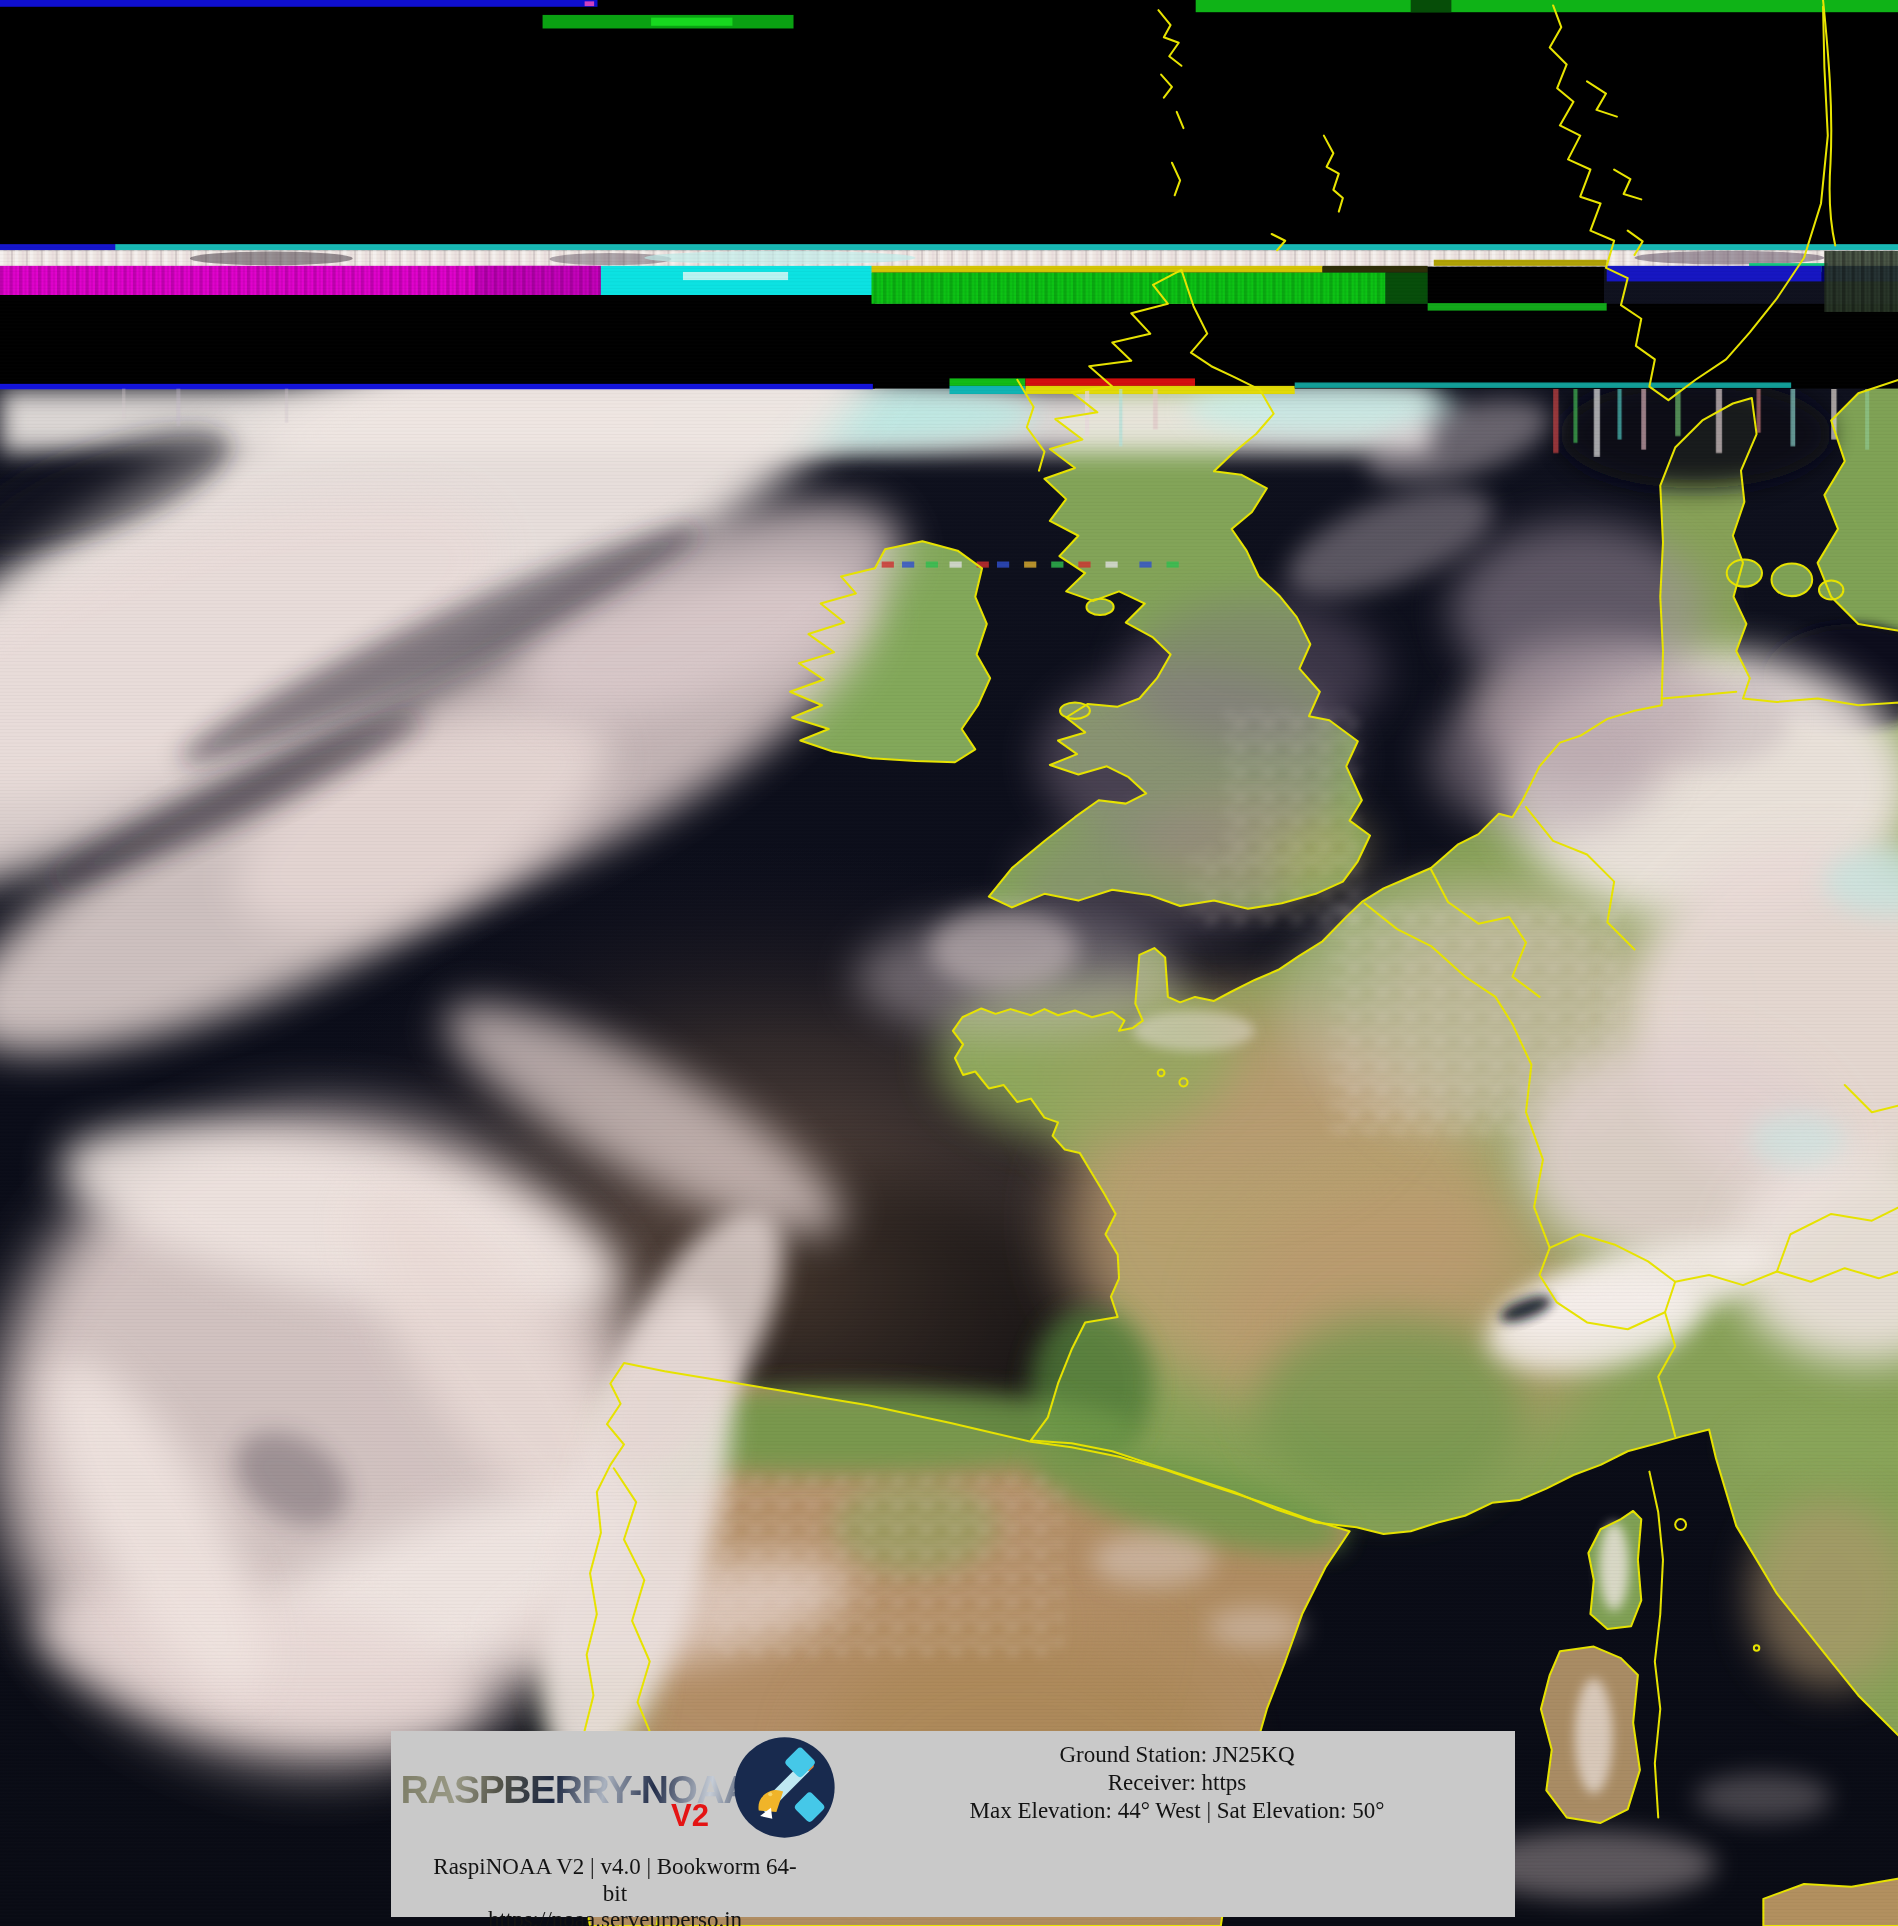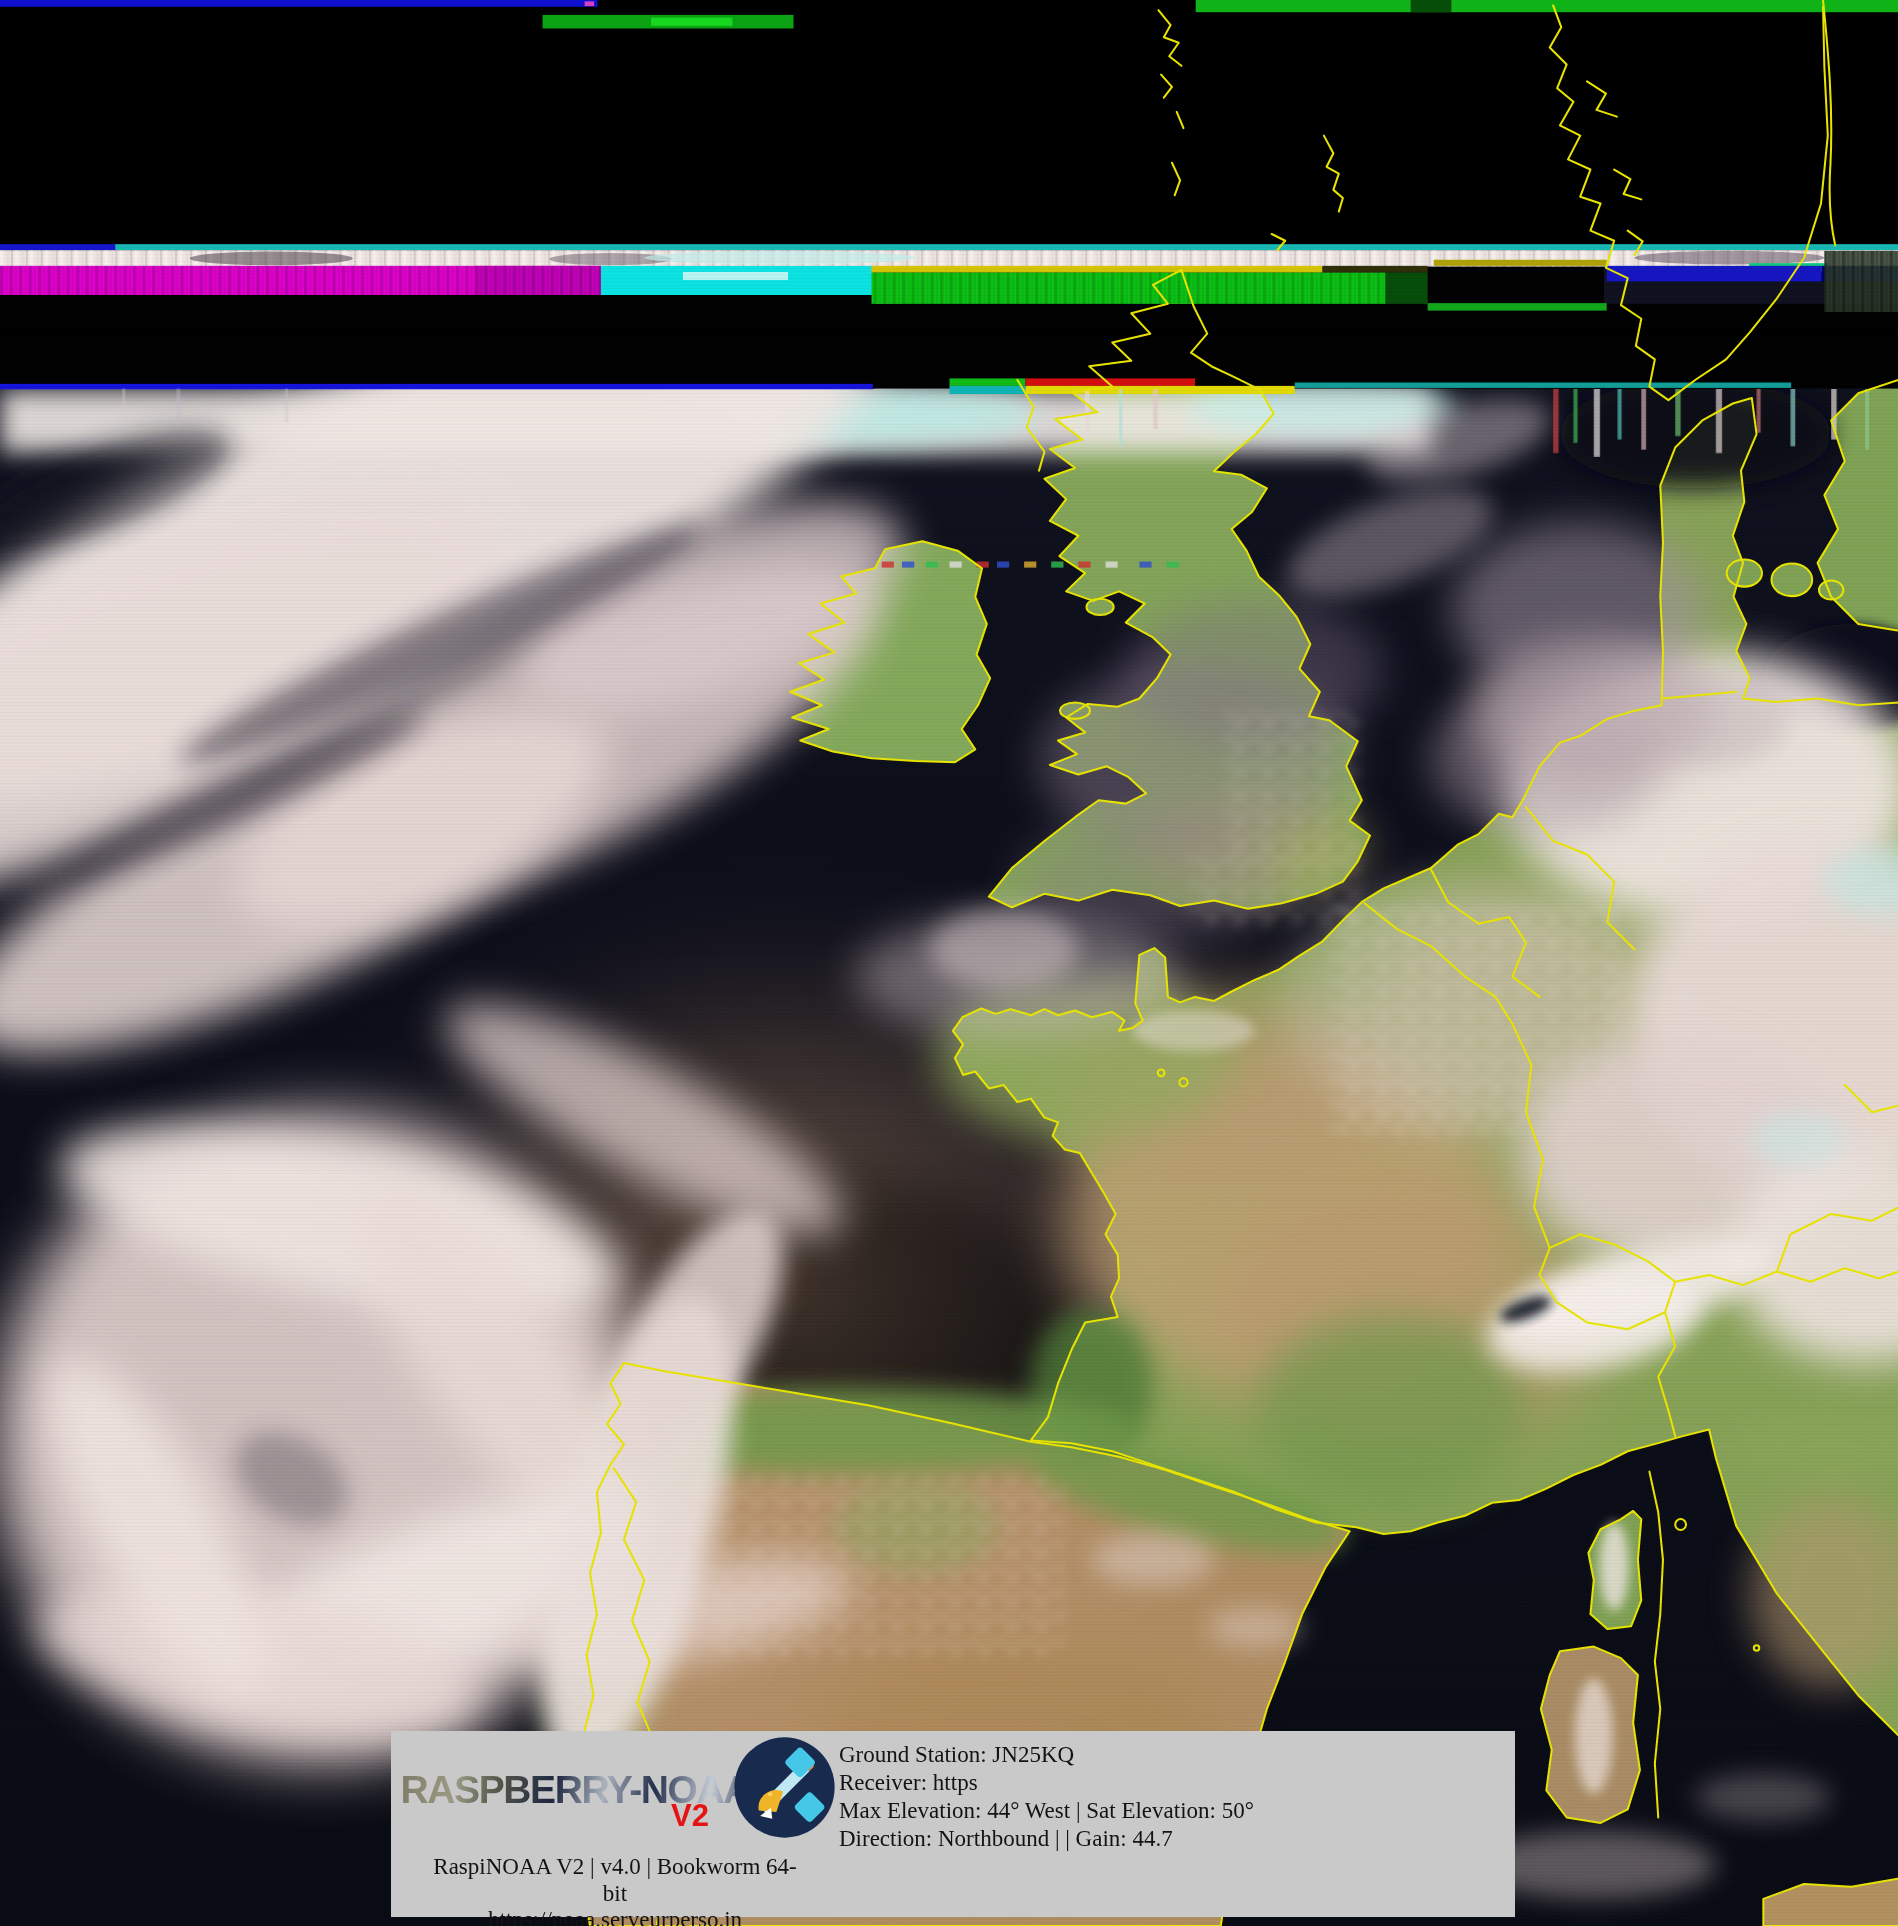--- a/index.html
+++ b/index.html
@@ -6,21 +6,21 @@
   body{width:1899px;height:1926px;overflow:hidden;position:relative;
        font-family:"Liberation Serif","DejaVu Serif",serif;}
   #scene{position:absolute;left:0;top:0;width:1899px;height:1926px;display:block;}
   
   #footer-banner{
     position:absolute;left:391px;top:1731px;width:1124px;height:186px;
     display:flex;box-sizing:border-box;
   }
   .fcol{box-sizing:border-box;}
   #footer-left{flex:0 0 448px;position:relative;padding-top:4.1px;}
-  #footer-right{flex:1;padding-top:9.5px;text-align:left;}
+  #footer-right{flex:1;padding-top:9.5px;text-align:center;}
   .fline{display:block;font-size:23px;line-height:28px;white-space:nowrap;}
   #footer-left .fline{line-height:26.5px;}
   #logo-row{position:relative;width:448px;height:103px;margin:1.4px auto 0 auto;}
   #logo-brand{
     position:absolute;left:9.5px;top:34px;
     font-family:"Liberation Sans","DejaVu Sans",sans-serif;
     font-weight:800;font-size:39px;line-height:1;letter-spacing:-1.4px;
     color:#2b3750;white-space:nowrap;
   }
   @supports ((-webkit-background-clip:text) or (background-clip:text)){
@@ -355,16 +355,15 @@
     <div id="footer-left-lines">
       <span class="fline">RaspiNOAA V2 | v4.0 | Bookworm 64-</span>
       <span class="fline">bit</span>
       <span class="fline">https://noaa.serveurperso.in</span>
     </div>
   </div>
   <div class="fcol" id="footer-right">
     <span class="fline">Ground Station: JN25KQ</span>
     <span class="fline">Receiver: https</span>
     <span class="fline">Max Elevation: 44° West | Sat Elevation: 50°</span>
-    <span class="fline">Direction: Northbound | | Gain: 44.7</span>
   </div>
 </div>
 
 
 </body></html>

